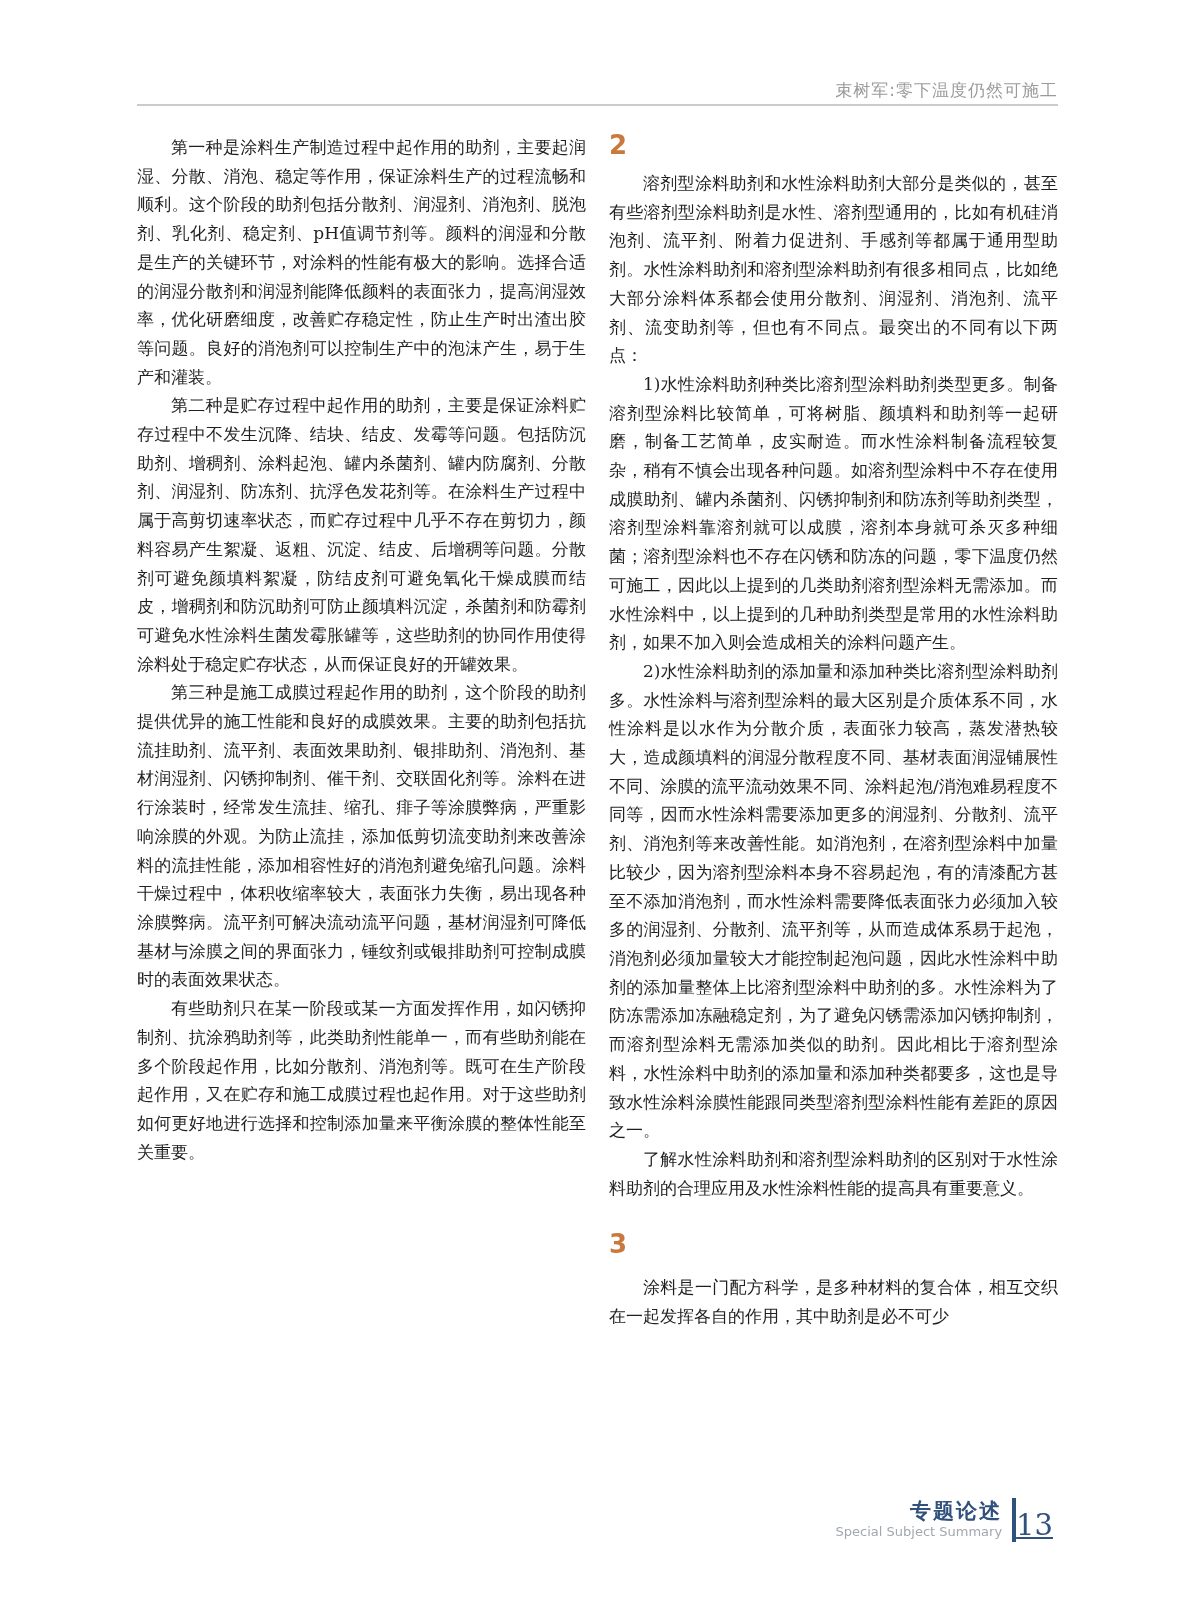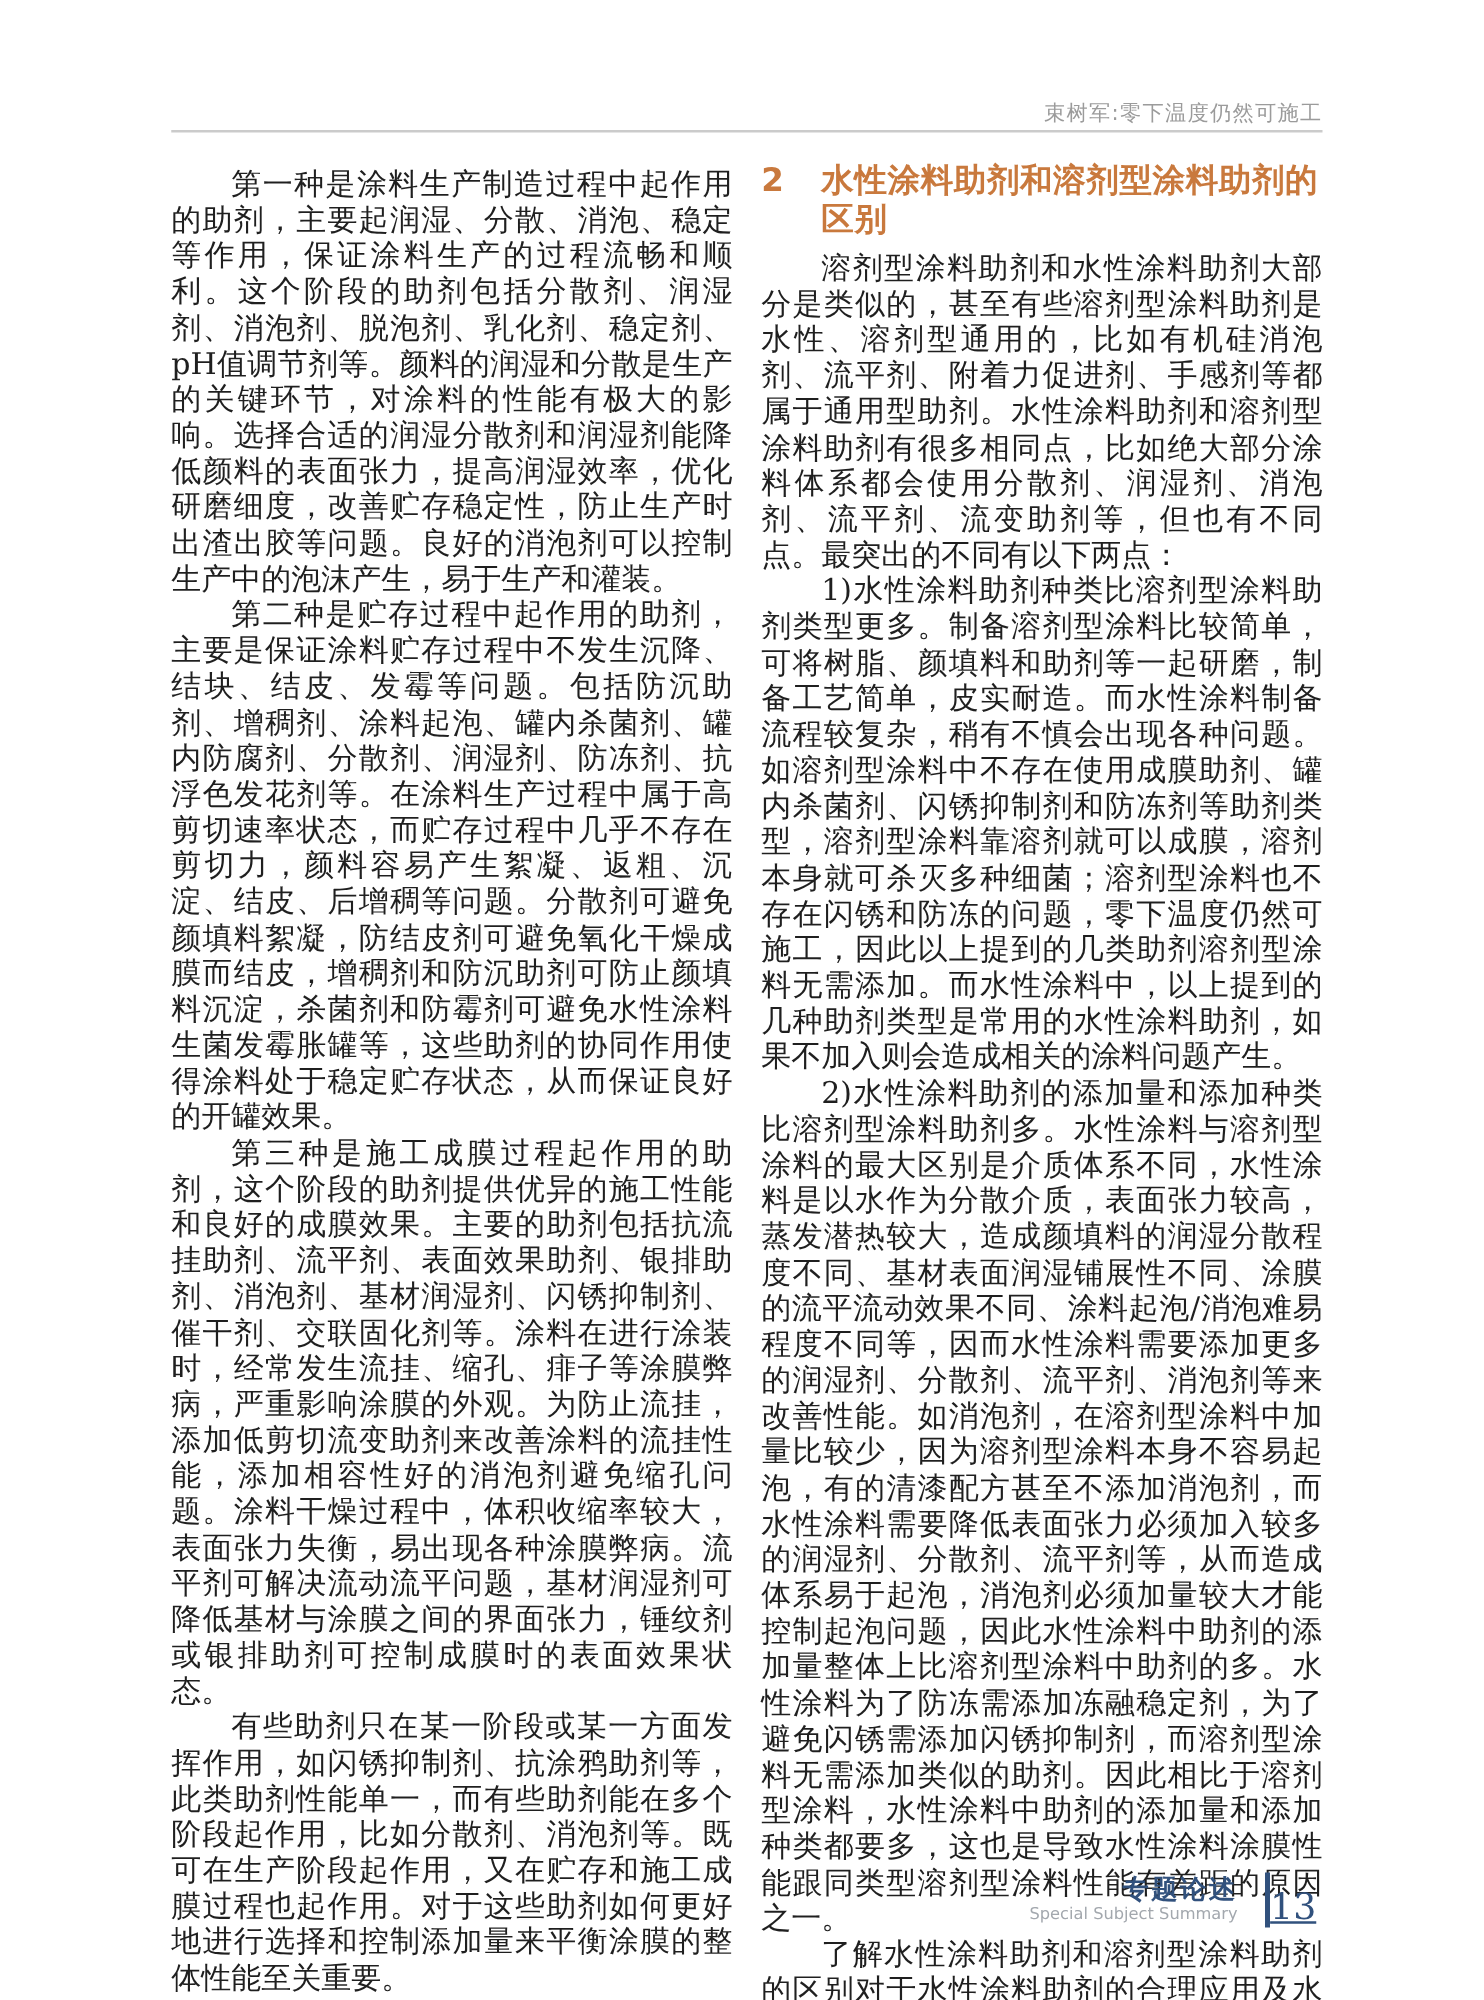--- a/index.html
+++ b/index.html
@@ -37,21 +37,21 @@
     position: absolute;
     top: 133px;
     left: 137px;
     width: 921px;
     display: flex;
     gap: 23px;
   }
   .col { width: 449px; }
   .col p.body-par {
     margin: 0;
-    font-size: 24px;
+    font-size: 17px;
     line-height: 28.7px;
     text-align: justify;
     text-indent: 2em;
     letter-spacing: 0;
   }
   .section-heading {
     display: flex;
     align-items: flex-start;
     margin: 0 0 8px 0;
     color: var(--accent-orange, #c9793d);
@@ -70,21 +70,21 @@
   .section-heading.h2-first { margin-top: -3px; }
   .section-heading.h3 { margin: 27px 0 13px 0; }
   
   .footer {
     position: absolute;
     right: 134px;
     top: 1498px;
     display: flex;
     align-items: center;
   }
-  .footer-labels { text-align: right; padding-right: 22px; }
+  .footer-labels { text-align: right; padding-right: 10px; }
   .footer-cn {
     font-family: "DejaVu Sans", "Liberation Sans", sans-serif;
     font-weight: bold;
     font-size: 21px;
     letter-spacing: 2px;
     color: var(--footer-navy, #31517d);
     line-height: 23px;
   }
   .footer-en {
     font-family: "DejaVu Sans", "Liberation Sans", sans-serif;
@@ -120,21 +120,20 @@
     <div class="col">
       <p class="body-par">第一种是涂料生产制造过程中起作用的助剂，主要起润湿、分散、消泡、稳定等作用，保证涂料生产的过程流畅和顺利。这个阶段的助剂包括分散剂、润湿剂、消泡剂、脱泡剂、乳化剂、稳定剂、pH值调节剂等。颜料的润湿和分散是生产的关键环节，对涂料的性能有极大的影响。选择合适的润湿分散剂和润湿剂能降低颜料的表面张力，提高润湿效率，优化研磨细度，改善贮存稳定性，防止生产时出渣出胶等问题。良好的消泡剂可以控制生产中的泡沫产生，易于生产和灌装。</p>
       <p class="body-par">第二种是贮存过程中起作用的助剂，主要是保证涂料贮存过程中不发生沉降、结块、结皮、发霉等问题。包括防沉助剂、增稠剂、涂料起泡、罐内杀菌剂、罐内防腐剂、分散剂、润湿剂、防冻剂、抗浮色发花剂等。在涂料生产过程中属于高剪切速率状态，而贮存过程中几乎不存在剪切力，颜料容易产生絮凝、返粗、沉淀、结皮、后增稠等问题。分散剂可避免颜填料絮凝，防结皮剂可避免氧化干燥成膜而结皮，增稠剂和防沉助剂可防止颜填料沉淀，杀菌剂和防霉剂可避免水性涂料生菌发霉胀罐等，这些助剂的协同作用使得涂料处于稳定贮存状态，从而保证良好的开罐效果。</p>
       <p class="body-par">第三种是施工成膜过程起作用的助剂，这个阶段的助剂提供优异的施工性能和良好的成膜效果。主要的助剂包括抗流挂助剂、流平剂、表面效果助剂、银排助剂、消泡剂、基材润湿剂、闪锈抑制剂、催干剂、交联固化剂等。涂料在进行涂装时，经常发生流挂、缩孔、痱子等涂膜弊病，严重影响涂膜的外观。为防止流挂，添加低剪切流变助剂来改善涂料的流挂性能，添加相容性好的消泡剂避免缩孔问题。涂料干燥过程中，体积收缩率较大，表面张力失衡，易出现各种涂膜弊病。流平剂可解决流动流平问题，基材润湿剂可降低基材与涂膜之间的界面张力，锤纹剂或银排助剂可控制成膜时的表面效果状态。</p>
       <p class="body-par">有些助剂只在某一阶段或某一方面发挥作用，如闪锈抑制剂、抗涂鸦助剂等，此类助剂性能单一，而有些助剂能在多个阶段起作用，比如分散剂、消泡剂等。既可在生产阶段起作用，又在贮存和施工成膜过程也起作用。对于这些助剂如何更好地进行选择和控制添加量来平衡涂膜的整体性能至关重要。</p>
     </div>
 
     <div class="col">
       <div class="section-heading h2-first">
         <span class="sec-num">2</span>
-        <span class="sec-title">水性涂料助剂和溶剂型涂料助剂的区别</span>
       </div>
       <p class="body-par">溶剂型涂料助剂和水性涂料助剂大部分是类似的，甚至有些溶剂型涂料助剂是水性、溶剂型通用的，比如有机硅消泡剂、流平剂、附着力促进剂、手感剂等都属于通用型助剂。水性涂料助剂和溶剂型涂料助剂有很多相同点，比如绝大部分涂料体系都会使用分散剂、润湿剂、消泡剂、流平剂、流变助剂等，但也有不同点。最突出的不同有以下两点：</p>
       <p class="body-par">1)水性涂料助剂种类比溶剂型涂料助剂类型更多。制备溶剂型涂料比较简单，可将树脂、颜填料和助剂等一起研磨，制备工艺简单，皮实耐造。而水性涂料制备流程较复杂，稍有不慎会出现各种问题。如溶剂型涂料中不存在使用成膜助剂、罐内杀菌剂、闪锈抑制剂和防冻剂等助剂类型，溶剂型涂料靠溶剂就可以成膜，溶剂本身就可杀灭多种细菌；溶剂型涂料也不存在闪锈和防冻的问题，零下温度仍然可施工，因此以上提到的几类助剂溶剂型涂料无需添加。而水性涂料中，以上提到的几种助剂类型是常用的水性涂料助剂，如果不加入则会造成相关的涂料问题产生。</p>
       <p class="body-par">2)水性涂料助剂的添加量和添加种类比溶剂型涂料助剂多。水性涂料与溶剂型涂料的最大区别是介质体系不同，水性涂料是以水作为分散介质，表面张力较高，蒸发潜热较大，造成颜填料的润湿分散程度不同、基材表面润湿铺展性不同、涂膜的流平流动效果不同、涂料起泡/消泡难易程度不同等，因而水性涂料需要添加更多的润湿剂、分散剂、流平剂、消泡剂等来改善性能。如消泡剂，在溶剂型涂料中加量比较少，因为溶剂型涂料本身不容易起泡，有的清漆配方甚至不添加消泡剂，而水性涂料需要降低表面张力必须加入较多的润湿剂、分散剂、流平剂等，从而造成体系易于起泡，消泡剂必须加量较大才能控制起泡问题，因此水性涂料中助剂的添加量整体上比溶剂型涂料中助剂的多。水性涂料为了防冻需添加冻融稳定剂，为了避免闪锈需添加闪锈抑制剂，而溶剂型涂料无需添加类似的助剂。因此相比于溶剂型涂料，水性涂料中助剂的添加量和添加种类都要多，这也是导致水性涂料涂膜性能跟同类型溶剂型涂料性能有差距的原因之一。</p>
       <p class="body-par">了解水性涂料助剂和溶剂型涂料助剂的区别对于水性涂料助剂的合理应用及水性涂料性能的提高具有重要意义。</p>
 
       <div class="section-heading h3">
         <span class="sec-num">3</span>
       </div>
       <p class="body-par">涂料是一门配方科学，是多种材料的复合体，相互交织在一起发挥各自的作用，其中助剂是必不可少</p>

